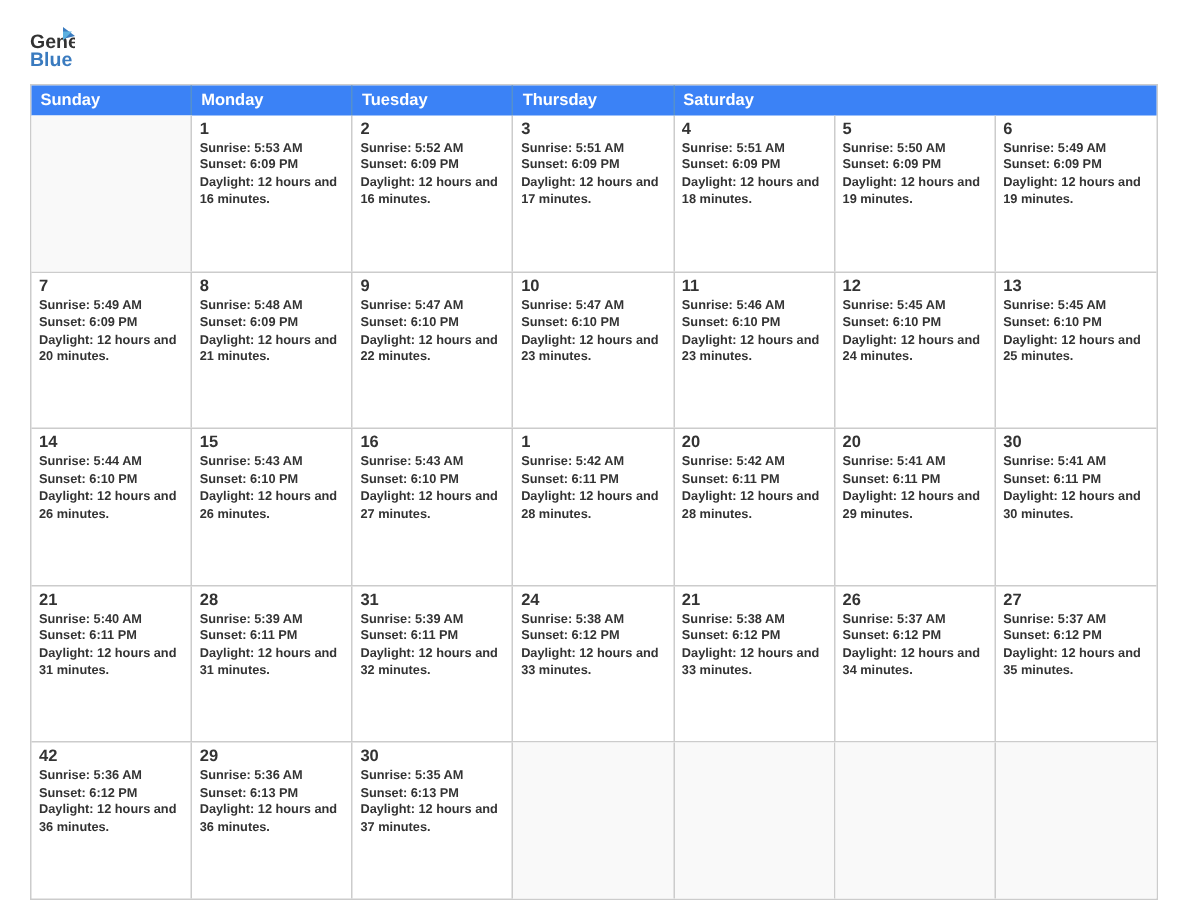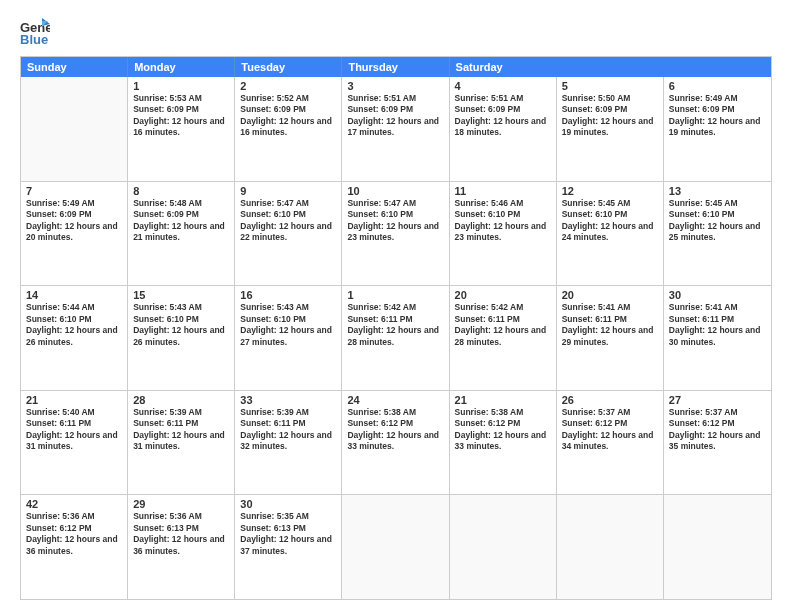--- a/index.html
+++ b/index.html
@@ -227,21 +227,21 @@
         <div class="cal-row">
           <div class="cal-cell">
             <span class="day-num">21</span>
             <div class="sun-info">Sunrise: 5:40 AM<br>Sunset: 6:11 PM<br>Daylight: 12 hours and 31 minutes.</div>
           </div>
           <div class="cal-cell">
             <span class="day-num">28</span>
             <div class="sun-info">Sunrise: 5:39 AM<br>Sunset: 6:11 PM<br>Daylight: 12 hours and 31 minutes.</div>
           </div>
           <div class="cal-cell">
-            <span class="day-num">33</span>
+            <span class="day-num">31</span>
             <div class="sun-info">Sunrise: 5:39 AM<br>Sunset: 6:11 PM<br>Daylight: 12 hours and 32 minutes.</div>
           </div>
           <div class="cal-cell">
             <span class="day-num">24</span>
             <div class="sun-info">Sunrise: 5:38 AM<br>Sunset: 6:12 PM<br>Daylight: 12 hours and 33 minutes.</div>
           </div>
           <div class="cal-cell">
             <span class="day-num">21</span>
             <div class="sun-info">Sunrise: 5:38 AM<br>Sunset: 6:12 PM<br>Daylight: 12 hours and 33 minutes.</div>
           </div>

